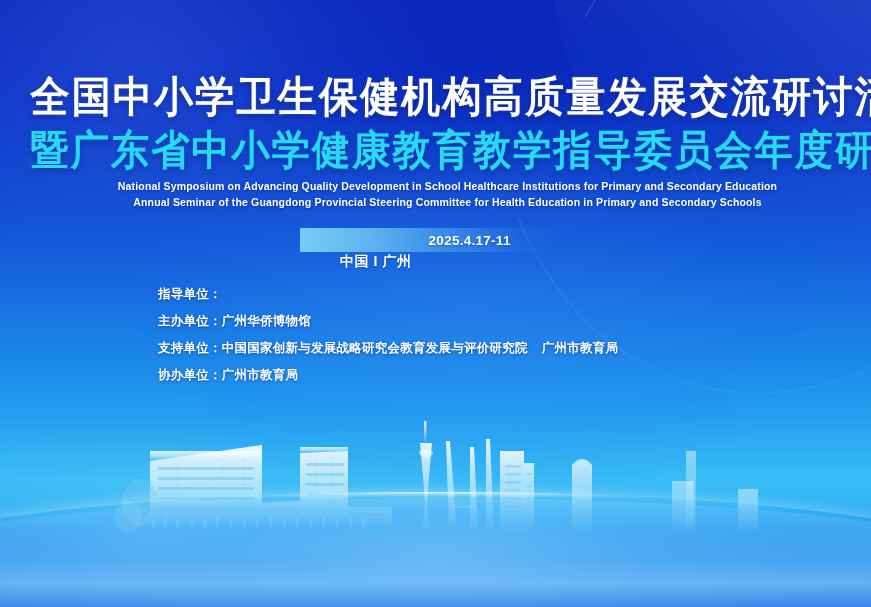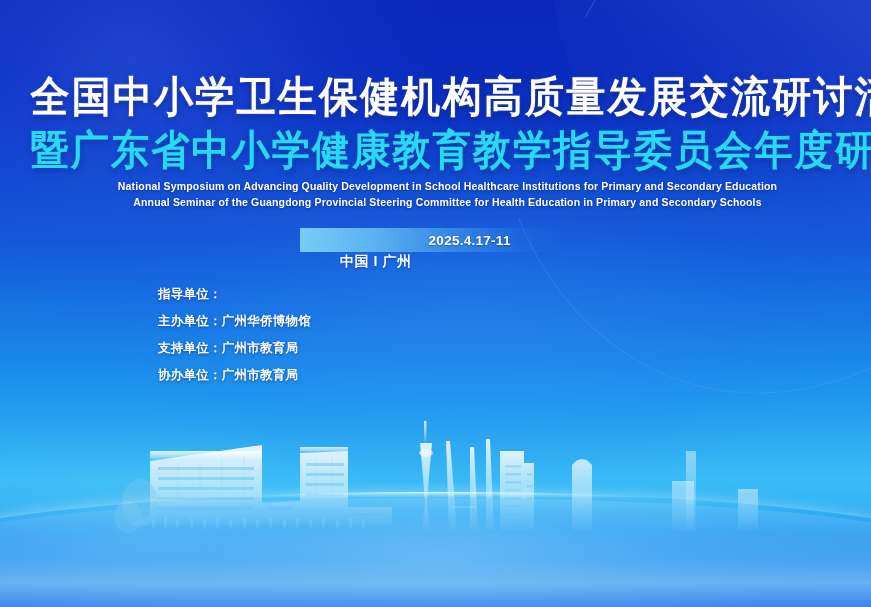--- a/index.html
+++ b/index.html
@@ -371,20 +371,21 @@
       </div>
       <div class="org-row">
         <span class="org-label">主办单位：</span>
         <span class="org-values">
           <span class="org-value">广州华侨博物馆</span>
         </span>
       </div>
       <div class="org-row">
         <span class="org-label">支持单位：</span>
         <span class="org-values">
+          <span class="org-value">中国国家创新与发展战略研究会教育发展与评价研究院</span>
           <span class="org-value">广州市教育局</span>
         </span>
       </div>
       <div class="org-row">
         <span class="org-label">协办单位：</span>
         <span class="org-values">
           <span class="org-value">广州市教育局</span>
         </span>
       </div>
     </div>

